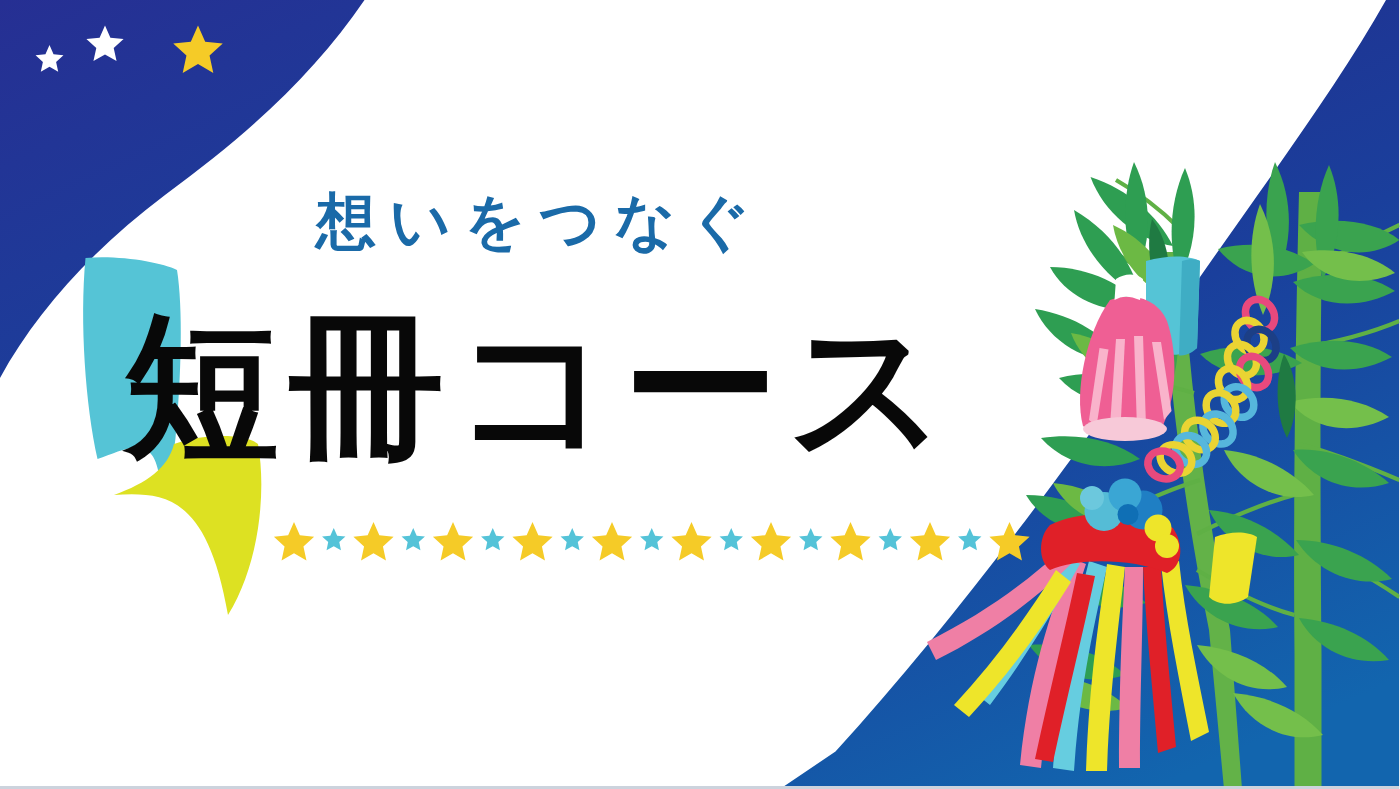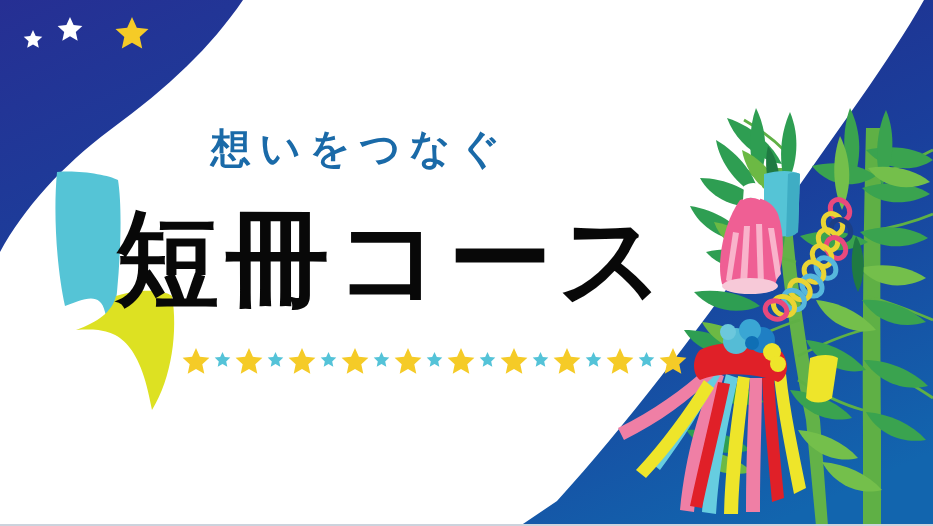--- a/index.html
+++ b/index.html
@@ -23,33 +23,33 @@
     position:absolute;
     left:0; top:128px;
     width:720px;
     text-align:center;
     font-size:40px;
     font-weight:700;
     letter-spacing:9px;
     color:#1a6aa8;
     white-space:nowrap;
     line-height:1;
+    font-family:Liberation Serif, serif;
   }
   #main-title{
     position:absolute;
     left:0; top:200px;
     width:720px;
     text-align:center;
     font-size:104px;
     font-weight:900;
     letter-spacing:6px;
     color:#080808;
     white-space:nowrap;
     line-height:1.15;
-    padding-left:33px;
   }
 </style>
 </head>
 <body>
 
 <div id="banner">
 
   <svg id="artwork" viewBox="0 0 933 526" xmlns="http://www.w3.org/2000/svg">
     <defs>
       <linearGradient id="gradNavyTL" x1="0" y1="0" x2="0.45" y2="1">

